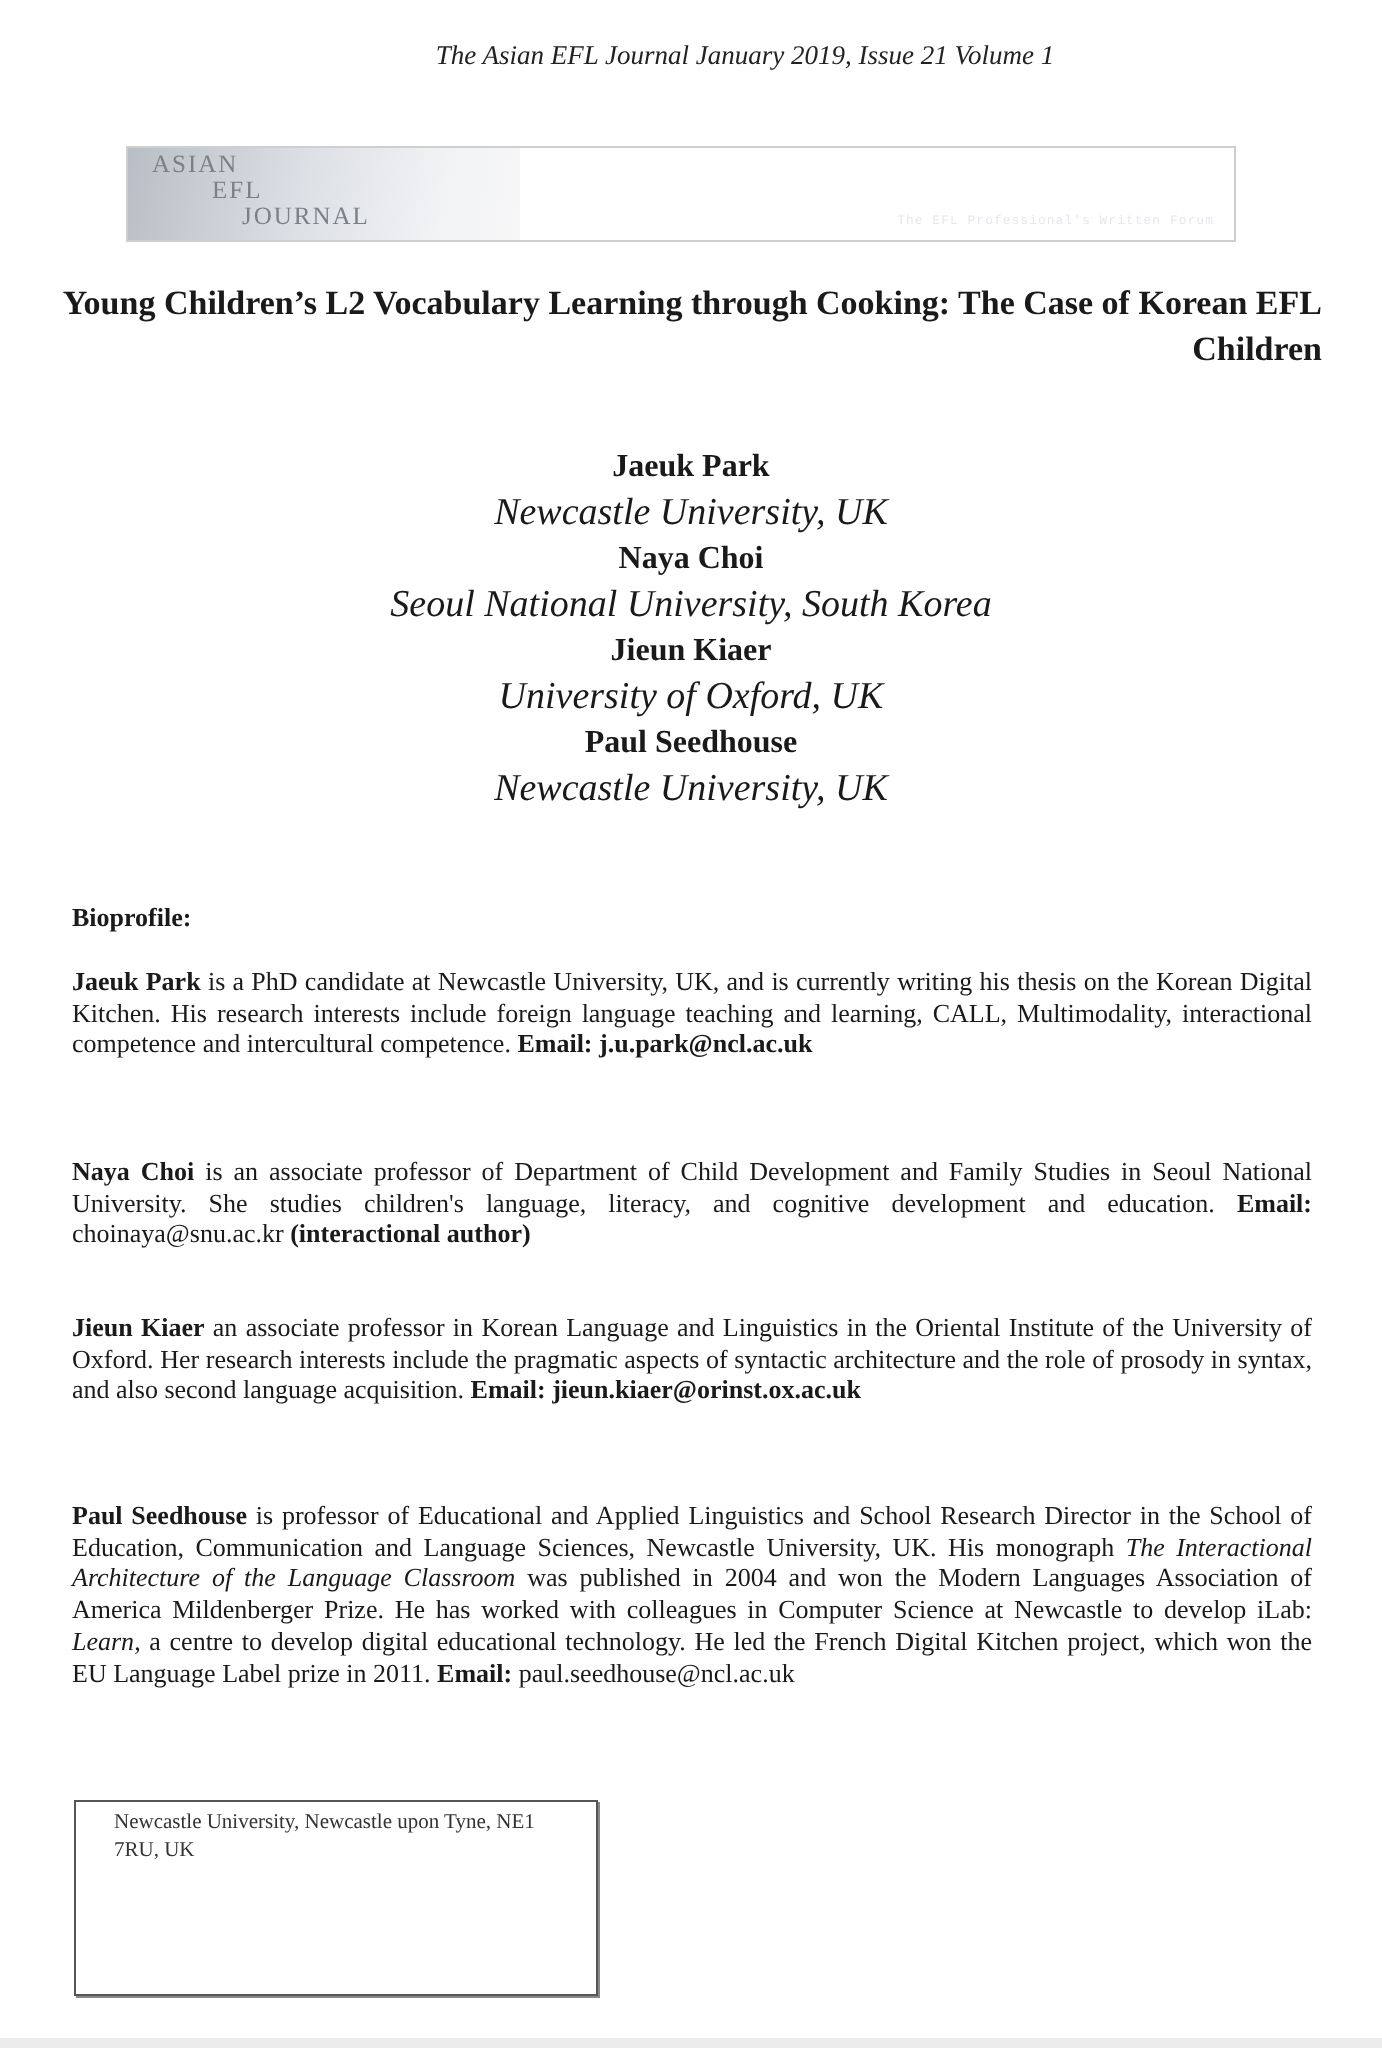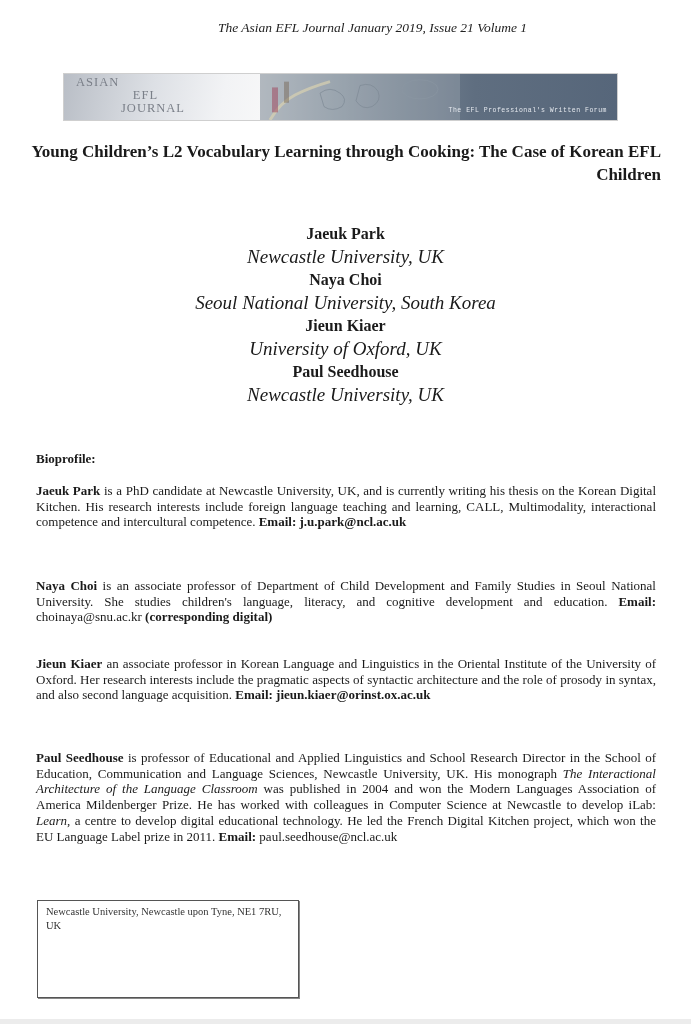--- a/index.html
+++ b/index.html
@@ -13,33 +13,34 @@
   .running-head {
     position: absolute; top: 20px; left: 0; width: 691px;
     text-align: center; font-style: italic; font-size: 13.5px;
     color: #222;
     margin-left: 27px;
   }
   .banner {
     position: absolute; top: 73px; left: 63px; width: 555px; height: 48px;
     border: 1px solid #cfcfcf; box-sizing: border-box; overflow: hidden;
     display: flex;
+    flex-direction: column;
   }
   .banner-left {
     width: 196px; height: 100%;
     background: linear-gradient(100deg, #b9bec6 0%, #dde0e5 45%, #f2f3f5 80%, #f7f7f8 100%);
     position: relative;
   }
   .banner-logo {
     position: absolute; left: 12px; top: 2px;
     font-family: "Liberation Serif", serif; color: #7a7f88;
     font-size: 12.5px; line-height: 13px; letter-spacing: 1px;
   }
   .banner-logo span { display: block; }
-  .banner-logo .l2 { padding-left: 30px; text-align: center; }
+  .banner-logo .l2 { padding-left: 30px; }
   .banner-logo .l3 { padding-left: 45px; }
   .banner-right {
     flex: 1; height: 100%; position: relative;
     background: linear-gradient(90deg, #b6bcc2 0%, #98a3ad 18%, #7a8795 38%, #5f6e80 60%, #56667a 100%);
   }
   .map-art {
     position: absolute; left: 0; top: 0; width: 200px; height: 100%;
   }
   .banner-tagline {
     position: absolute; right: 10px; bottom: 6px;
@@ -61,21 +62,21 @@
   }
   .bio {
     position: absolute; left: 36px; width: 620px;
     font-size: 13px; line-height: 15.7px; text-align: justify;
   }
   .bio b { font-weight: bold; }
   .bio i { font-style: italic; }
   .address-box {
     position: absolute; top: 900px; left: 37px; width: 262px; height: 98px;
     border: 1.5px solid #555; box-shadow: 1px 1px 0 #888;
-    box-sizing: border-box; padding: 4px 8px;
+    box-sizing: border-box; padding: 4px 19px;
     font-size: 10.5px; line-height: 14px; color: #333;
   }
   .bottom-strip {
     position: absolute; left: 0; bottom: 0; width: 691px; height: 5px;
     background: #ececec;
   }
 </style>
 </head>
 <body>
 
@@ -116,21 +117,21 @@
   <div class="author-aff">Newcastle University, UK</div>
 </div>
 
 <div class="bio-heading">Bioprofile:</div>
 
 <div class="bio" style="top:483px;">
   <b>Jaeuk Park</b><span> is a PhD candidate at Newcastle University, UK, and is currently writing his thesis on the Korean Digital Kitchen. His research interests include foreign language teaching and learning, CALL, Multimodality, interactional competence and intercultural competence. </span><b>Email:</b><b> j.u.park@ncl.ac.uk</b>
 </div>
 
 <div class="bio" style="top:578px;">
-  <b>Naya Choi</b><span> is an associate professor of Department of Child Development and Family Studies in Seoul National University. She studies children's language, literacy, and cognitive development and education. </span><b>Email:</b><span> choinaya@snu.ac.kr </span><b>(corresponding digital)</b>
+  <b>Naya Choi</b><span> is an associate professor of Department of Child Development and Family Studies in Seoul National University. She studies children's language, literacy, and cognitive development and education. </span><b>Email:</b><span> choinaya@snu.ac.kr </span><b>(interactional author)</b>
 </div>
 
 <div class="bio" style="top:656px;">
   <b>Jieun Kiaer</b><span> an associate professor in Korean Language and Linguistics in the Oriental Institute of the University of Oxford. Her research interests include the pragmatic aspects of syntactic architecture and the role of prosody in syntax, and also second language acquisition. </span><b>Email:</b><b> jieun.kiaer@orinst.ox.ac.uk</b>
 </div>
 
 <div class="bio" style="top:750px;">
   <b>Paul Seedhouse</b><span> is professor of Educational and Applied Linguistics and School Research Director in the School of Education, Communication and Language Sciences, Newcastle University, UK. His monograph </span><i>The Interactional Architecture of the Language Classroom</i><span> was published in 2004 and won the Modern Languages Association of America Mildenberger Prize. He has worked with colleagues in Computer Science at Newcastle to develop iLab: </span><i>Learn</i><span>, a centre to develop digital educational technology. He led the French Digital Kitchen project, which won the EU Language Label prize in 2011. </span><b>Email:</b><span> paul.seedhouse@ncl.ac.uk</span>
 </div>
 

